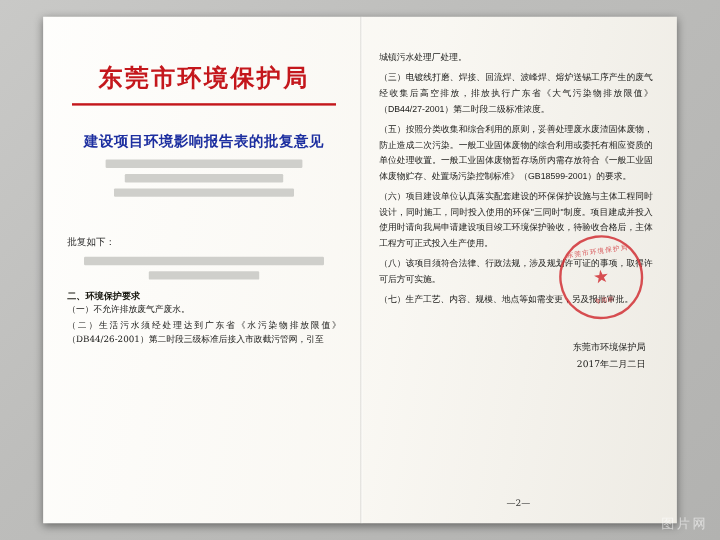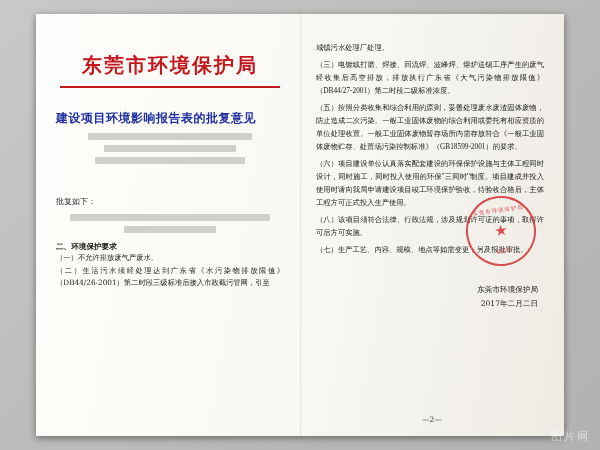--- a/index.html
+++ b/index.html
@@ -48,20 +48,21 @@
     font-size:20px;
     letter-spacing:2px;
     margin-top:16px;
   }
   .red-rule{
     margin:7px 4px 0 4px;
     height:2px;background:#c4171c;
   }
   .doc-title{
     margin-top:22px;
+    text-align:center;
     color:#1d2fa0;
     font-family:"DejaVu Serif","Liberation Serif",serif;
     font-size:12px;
     font-weight:bold;
     letter-spacing:.5px;
   }
   .redact{
     background:#cfcfcb;
     border-radius:1px;
     margin:6px auto 0 auto;
@@ -102,21 +103,21 @@
     font-family:"DejaVu Serif","Liberation Serif",serif;
   }
 
   
   .rpara{
     font-size:7.3px;
     line-height:1.78;
     color:#20201e;
     text-align:justify;
     margin-bottom:4px;
-    font-family:Liberation Serif, serif;
+    font-family:Liberation Sans, sans-serif;
   }
   .sign-block{
     margin-top:26px;
     text-align:right;
     font-size:7.6px;
     color:#20201e;
     line-height:1.9;
     font-family:"DejaVu Serif","Liberation Serif",serif;
     position:relative;
     padding-right:6px;

